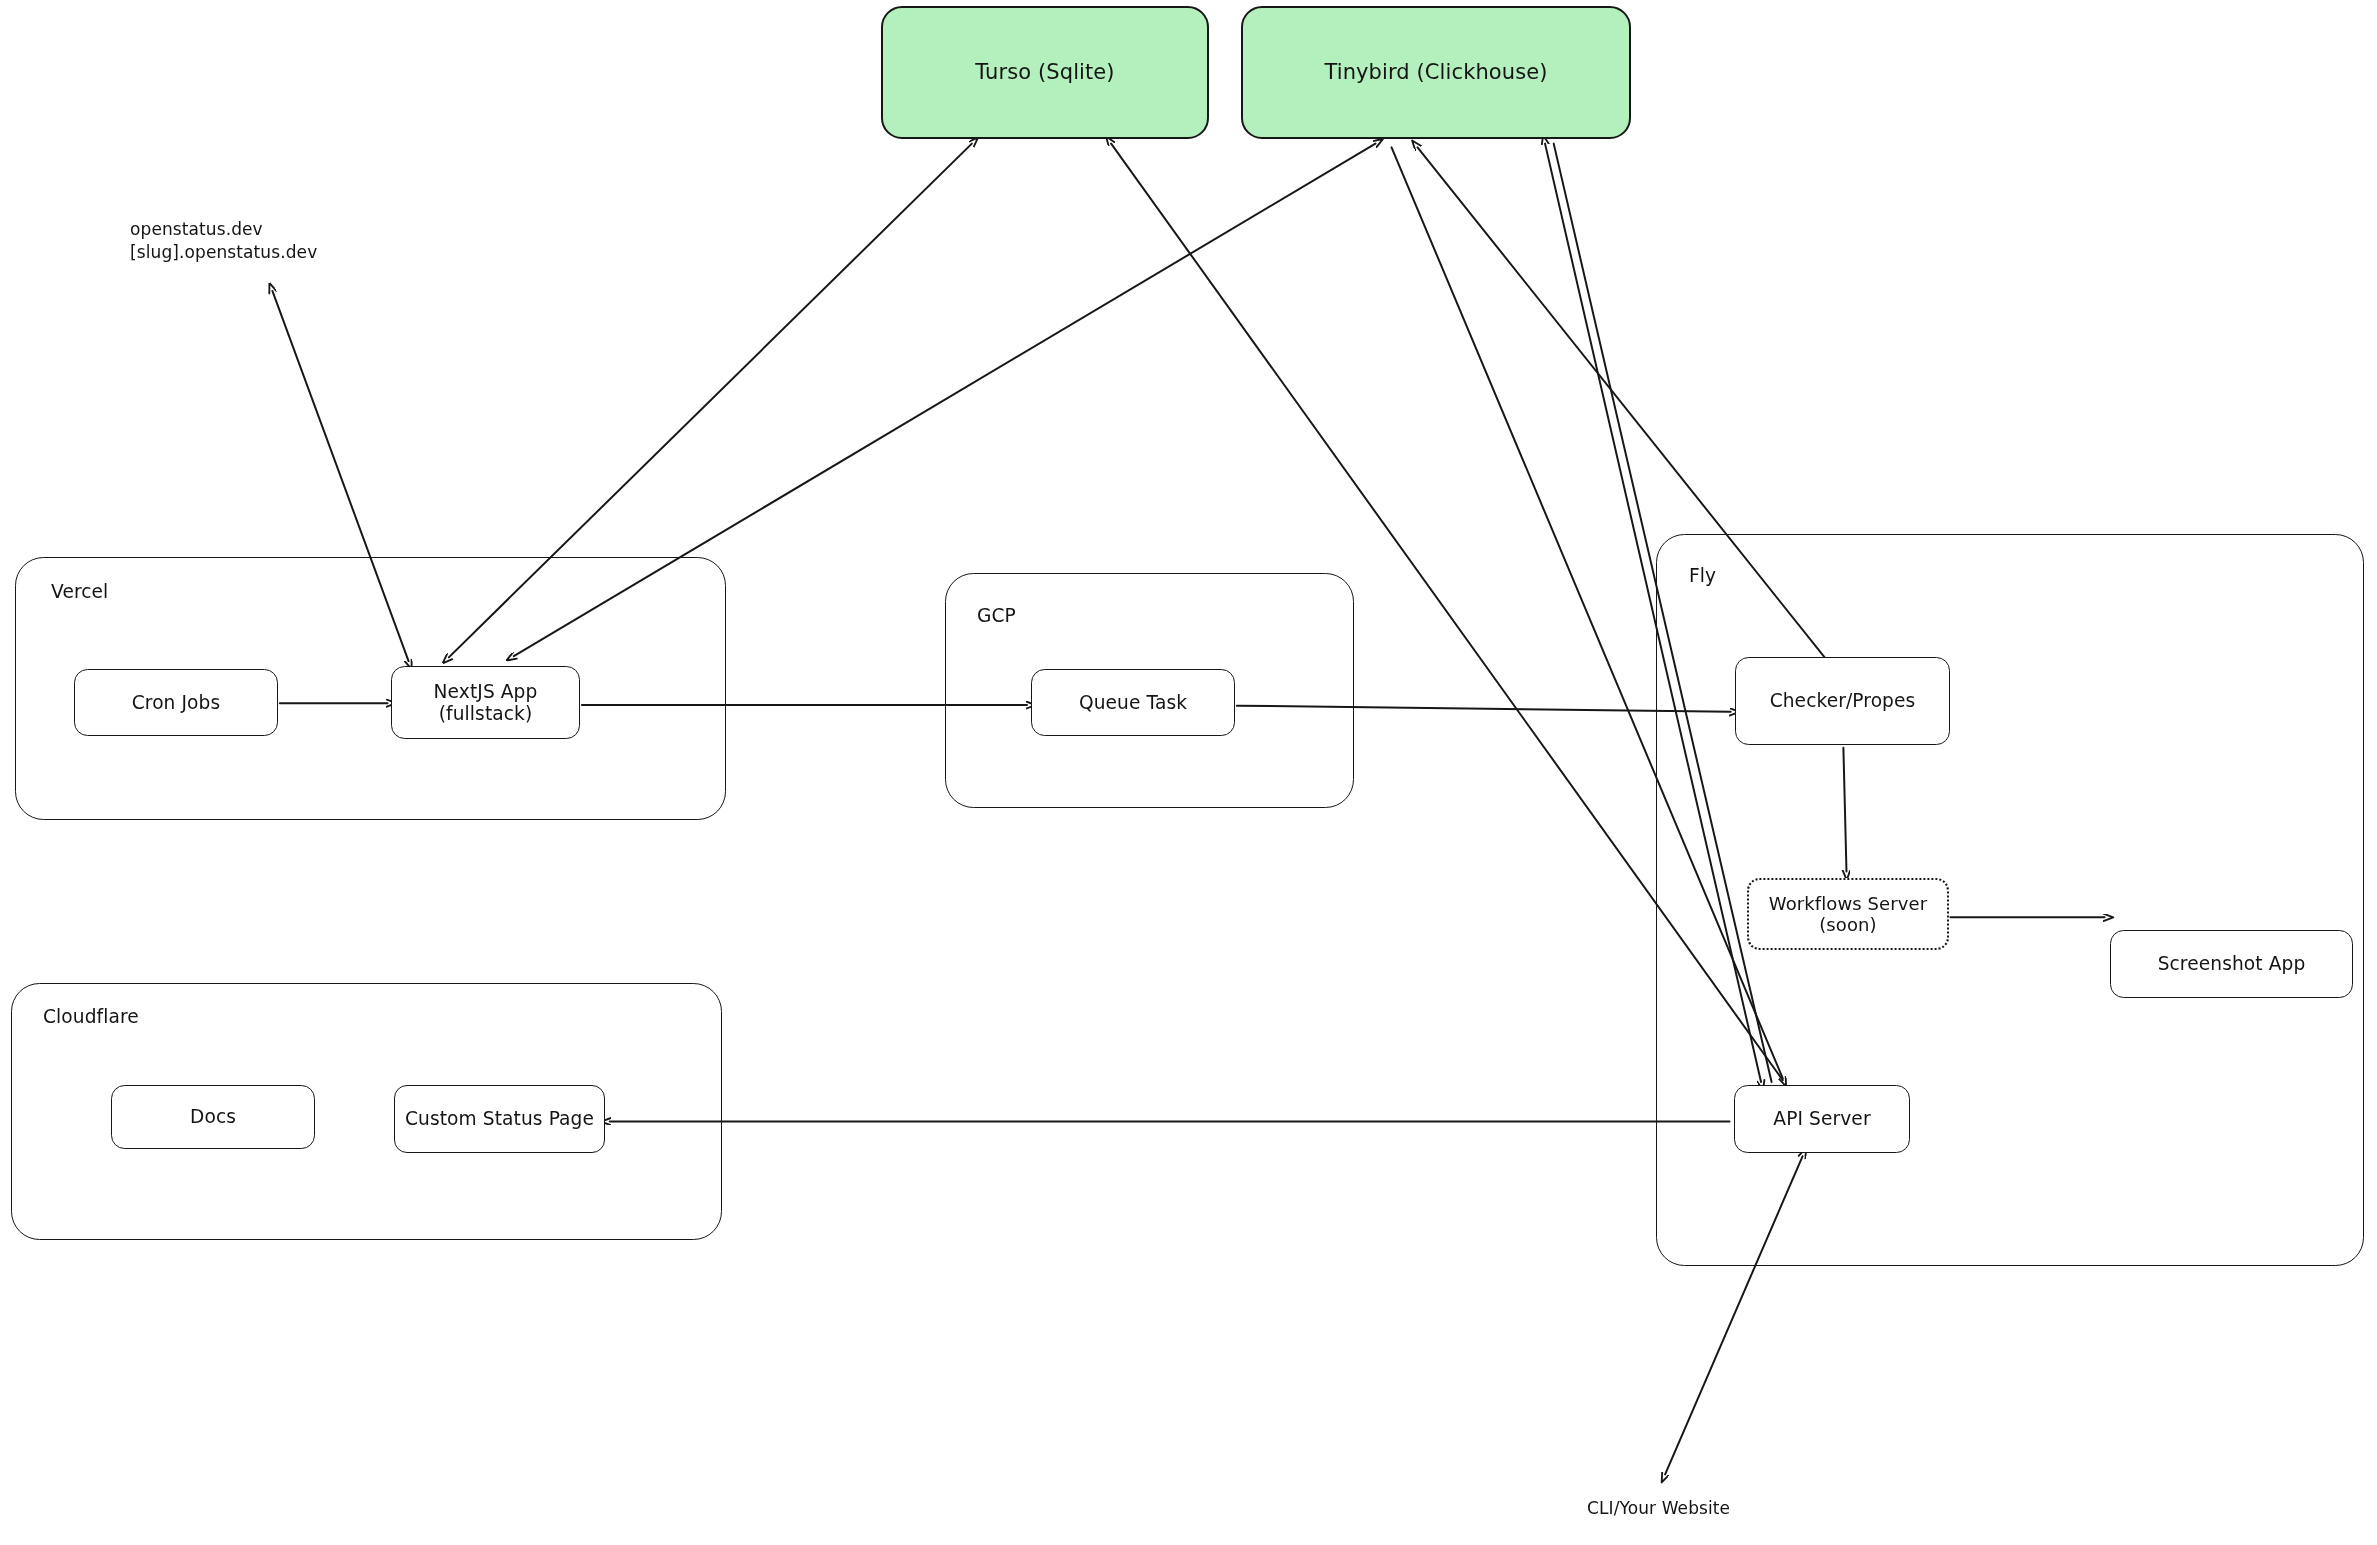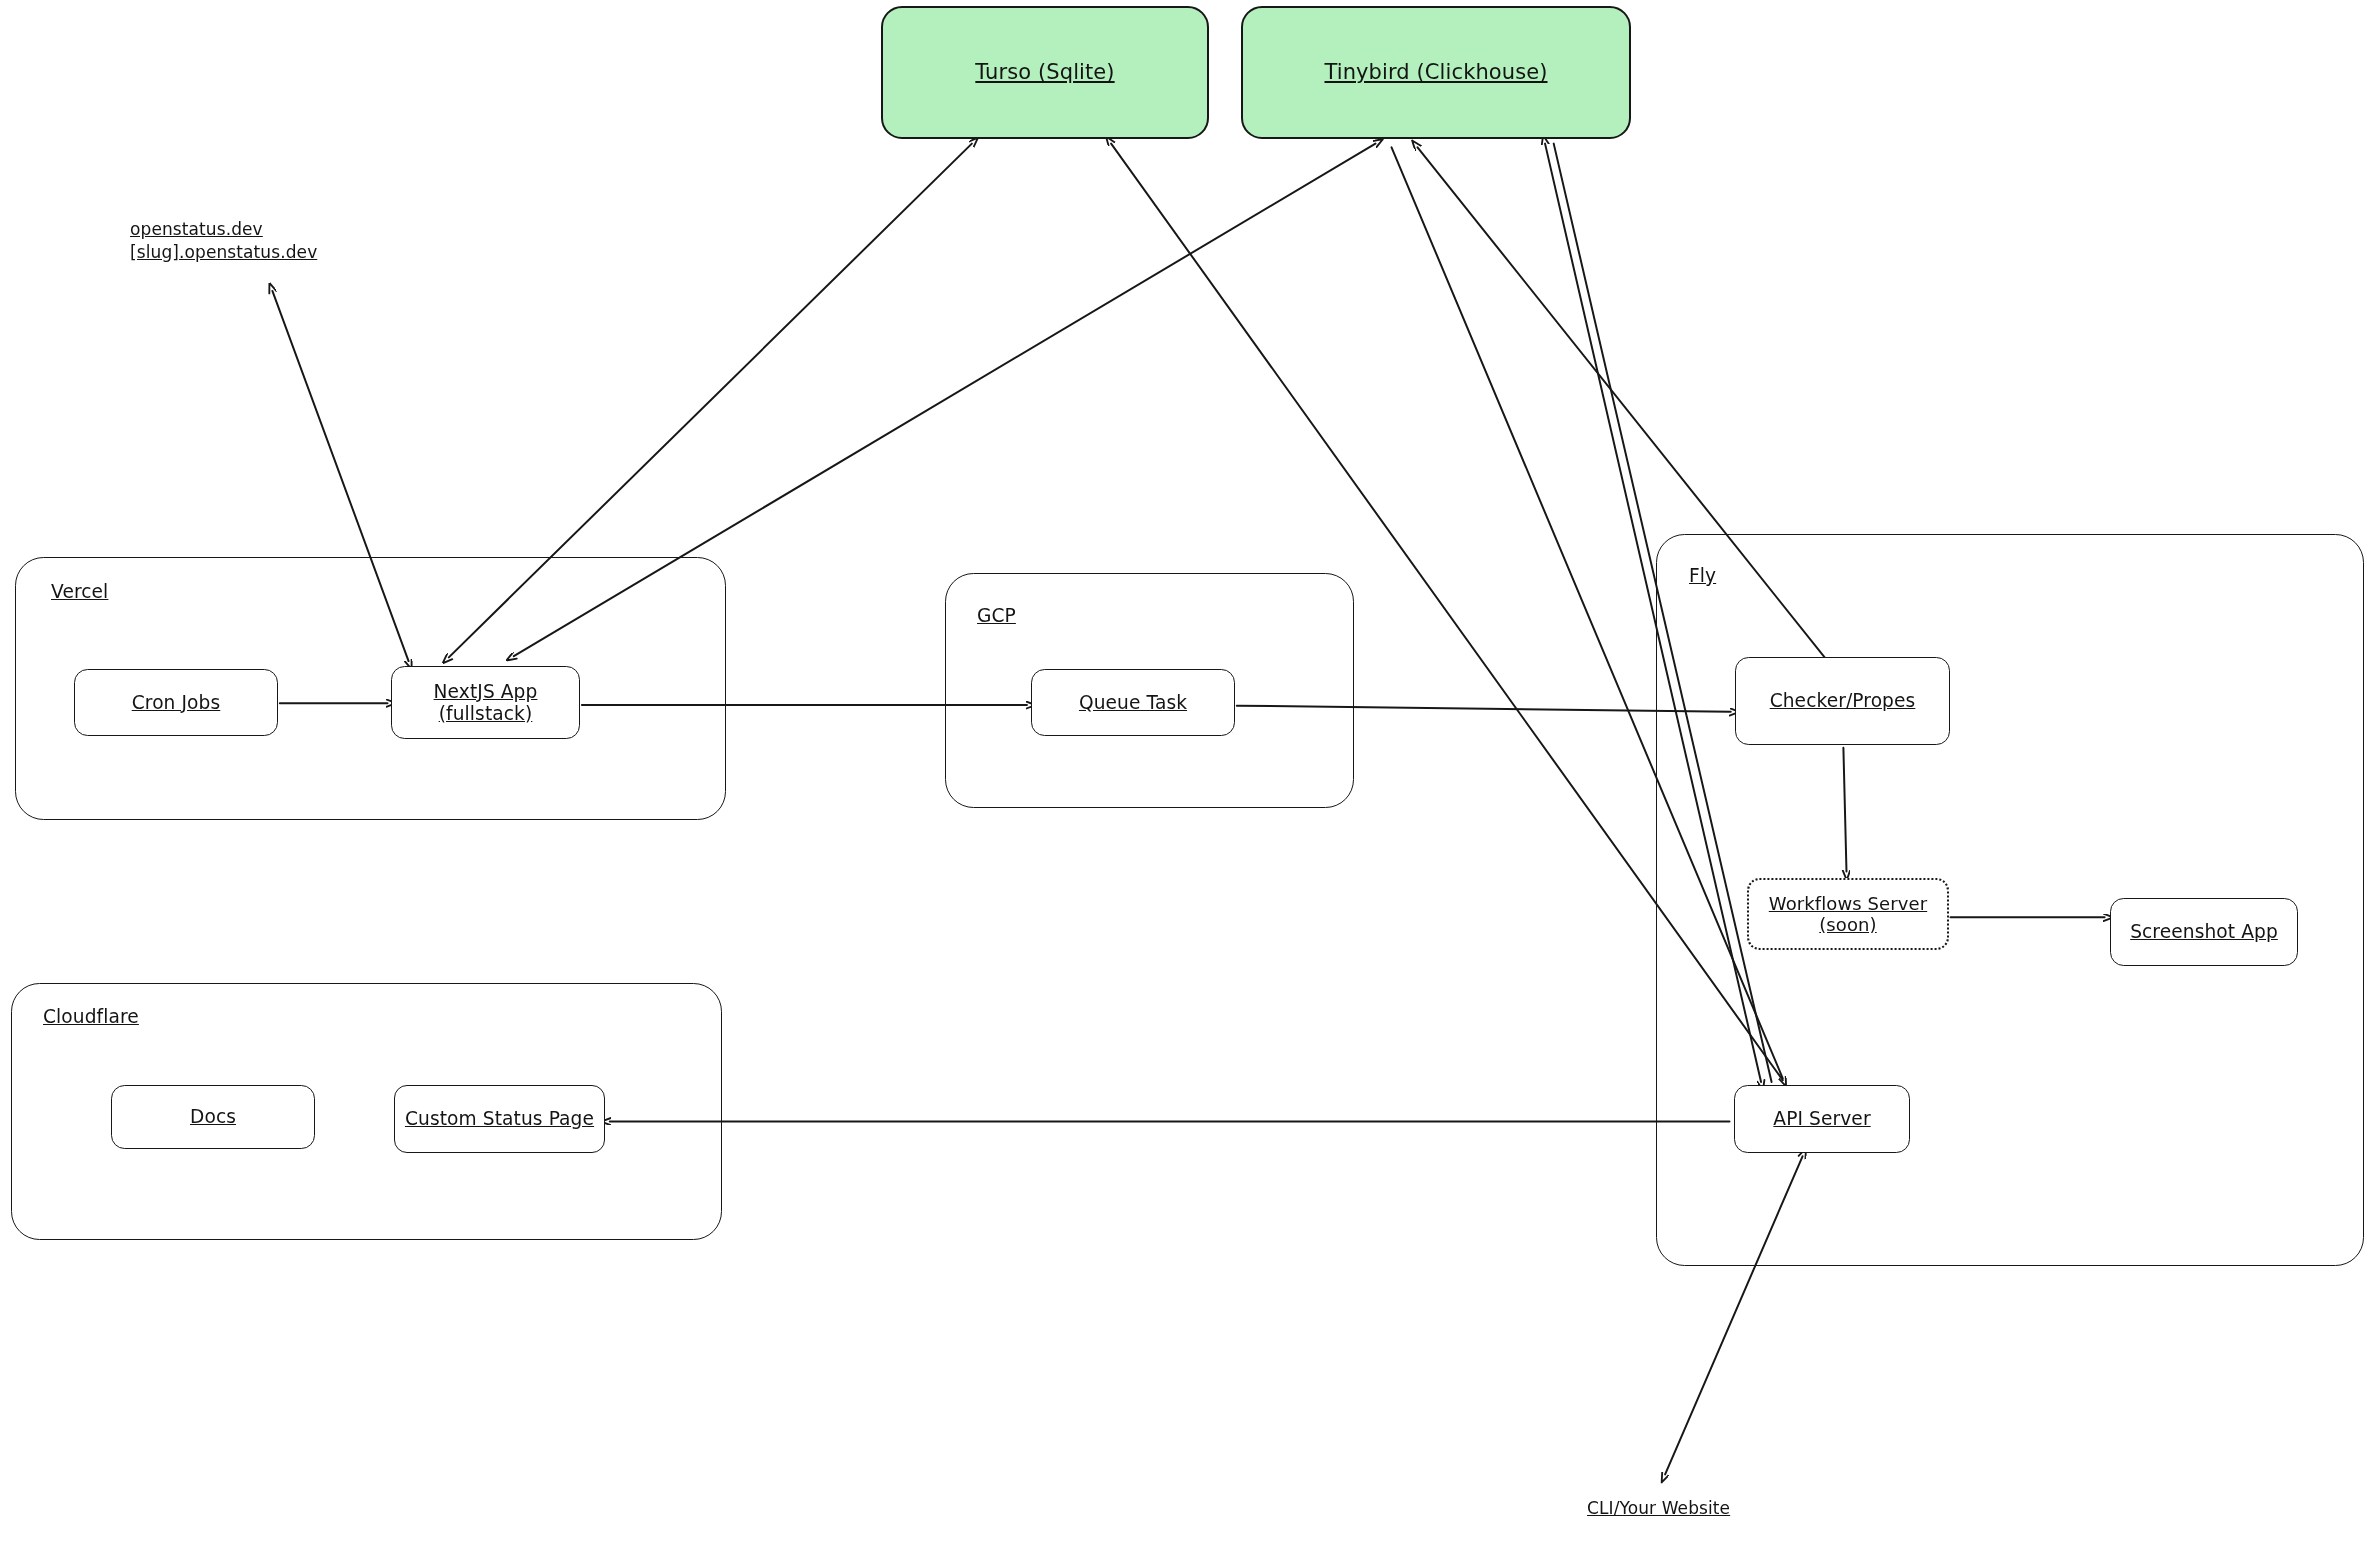--- a/index.html
+++ b/index.html
@@ -18,21 +18,20 @@
     width: 2377px;
     height: 1545px;
   }
   .node-label, .group-label, .free-label {
     position: absolute;
     color: #141414;
     font-family: "DejaVu Sans", sans-serif;
     white-space: pre;
     pointer-events: none;
     letter-spacing: 0.1px;
-    text-decoration: underline;
   }
   .node-label {
     text-align: center;
     line-height: 1.18;
   }
   .group-label {
     font-size: 18.6px;
   }
   .free-label {
     font-size: 17px;
@@ -156,21 +155,21 @@
 
 <div class="node-box node-wrap" style="left:1735px; top:657px; width:215px; height:88px;">
   <div class="node-label" style="font-size:18.6px;">Checker/Propes</div>
 </div>
 
 <div class="node-box dotted node-wrap" style="left:1747px; top:878px; width:202px; height:72px;">
   <div class="node-label" style="font-size:18px;">Workflows Server
 (soon)</div>
 </div>
 
-<div class="node-box node-wrap" style="left:2110px; top:898px; width:188px; height:68px;">
+<div class="node-box node-wrap" style="left:2110px; top:930px; width:243px; height:68px;">
   <div class="node-label" style="font-size:18.6px;">Screenshot App</div>
 </div>
 
 <div class="node-box node-wrap" style="left:1734px; top:1085px; width:176px; height:68px;">
   <div class="node-label" style="font-size:18.6px;">API Server</div>
 </div>
 
 <div class="node-box node-wrap" style="left:111px; top:1085px; width:204px; height:64px;">
   <div class="node-label" style="font-size:18.6px;">Docs</div>
 </div>

